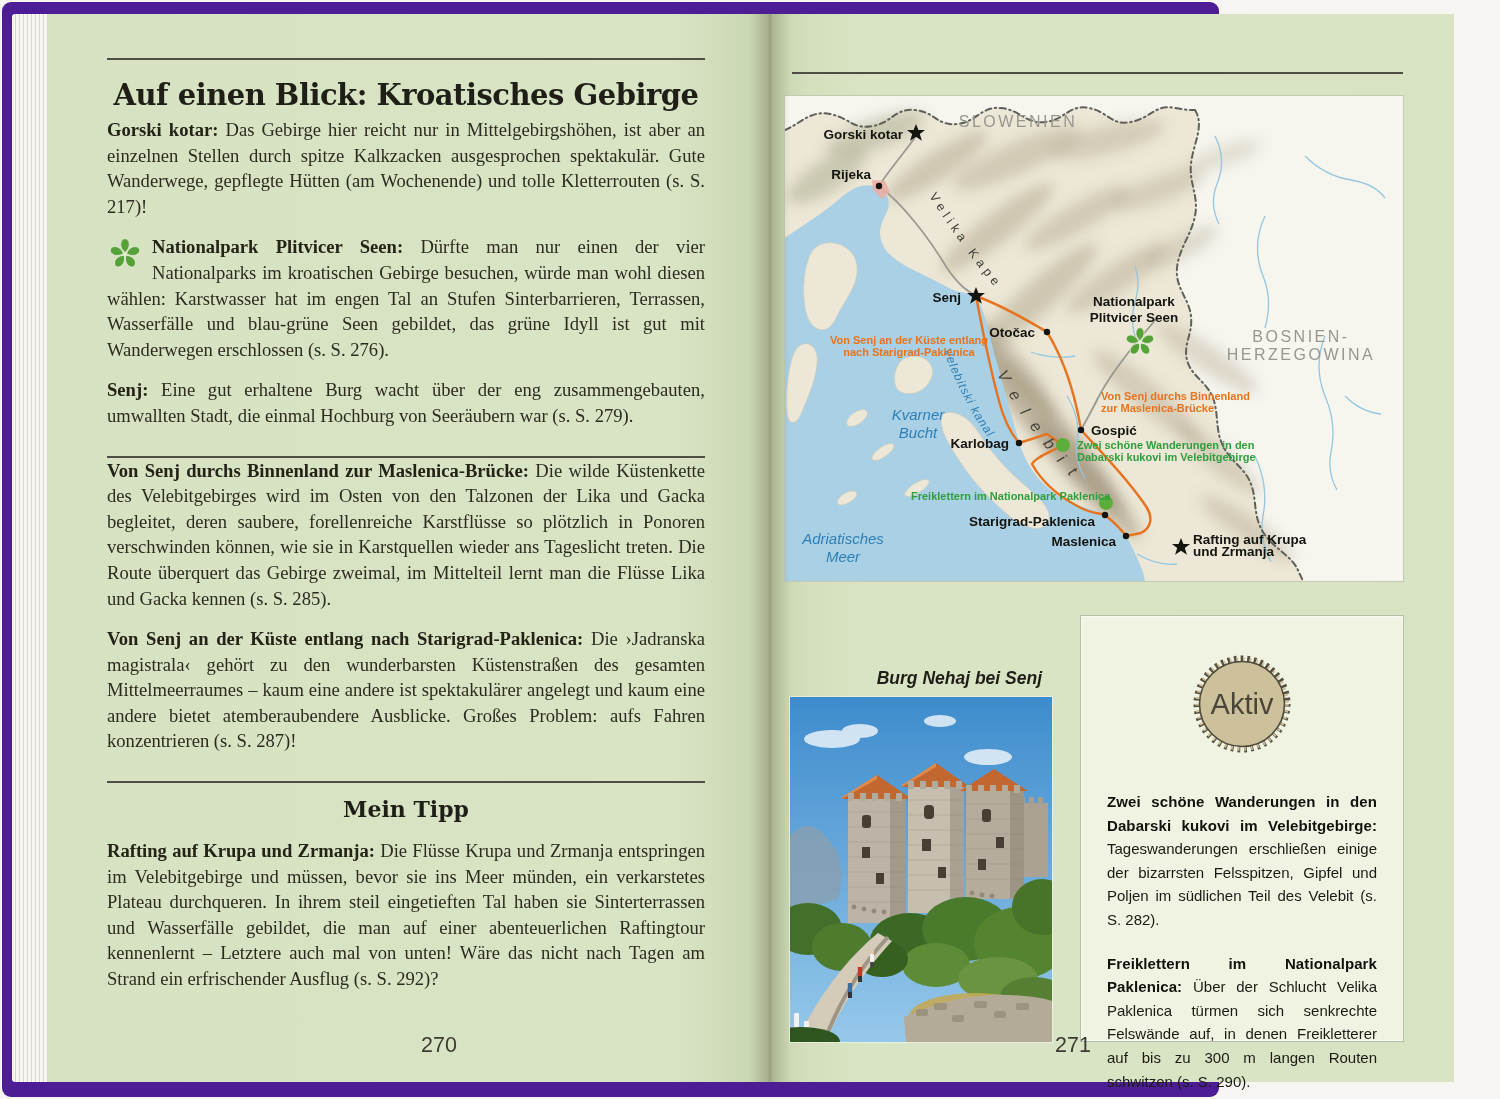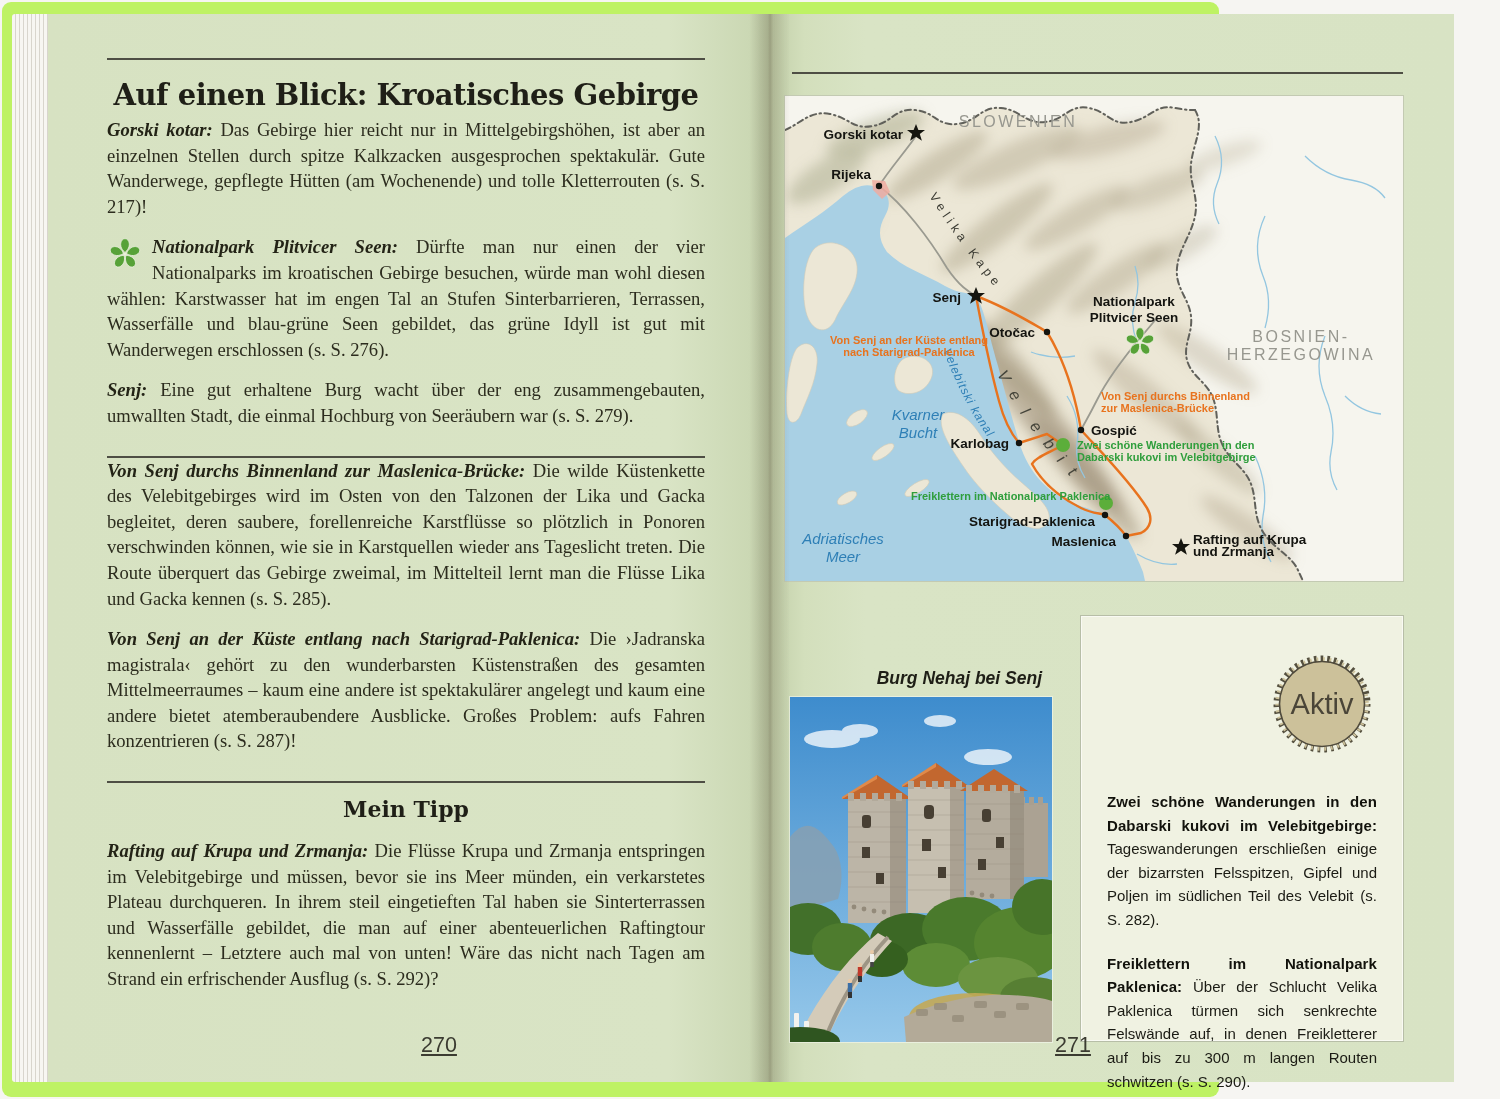--- a/index.html
+++ b/index.html
@@ -1,41 +1,41 @@
 <!DOCTYPE html>
 <html><head>
 <meta charset="utf-8">
 <style>
   html,body{margin:0;padding:0;}
   body{width:1500px;height:1099px;position:relative;background:#f6f5f2;font-family:"Liberation Sans",sans-serif;overflow:hidden;}
-  .book{position:absolute;left:2px;top:2px;width:1217px;height:1095px;background:#bef264;border-radius:9px;}
+  .book{position:absolute;left:2px;top:2px;width:1217px;height:1095px;background:#4c1d95;border-radius:9px;}
   .stack-left{position:absolute;left:10px;top:12px;width:36px;height:1068px;background:repeating-linear-gradient(90deg,#f7f6f2 0 3px,#d8d5cd 3px 4px);border-radius:3px 0 0 3px;}
   .stack-right{position:absolute;right:12px;top:12px;width:32px;height:1068px;background:repeating-linear-gradient(90deg,#f7f6f2 0 3px,#d8d5cd 3px 4px);border-radius:0 3px 3px 0;}
   .page{position:absolute;top:12px;height:1068px;}
   .page-left{left:46px;width:722px;background:linear-gradient(90deg,#d7e2c2 0%,#d9e4c5 86%,#cbd8b4 97%,#c2cfa9 100%);}
   .page-right{left:768px;width:684px;background:linear-gradient(90deg,#c2cfa9 0%,#d3dfbc 5%,#d9e4c5 14%,#d8e3c4 100%);}
   .spine-shadow{position:absolute;left:748px;top:12px;width:40px;height:1068px;pointer-events:none;
     background:linear-gradient(90deg,rgba(60,50,30,0) 0%,rgba(70,58,40,.22) 45%,rgba(80,68,50,.34) 50%,rgba(70,58,40,.16) 58%,rgba(60,50,30,0) 100%);}
   .lp-col{position:absolute;left:59px;top:44px;width:598px;}
   .rule{border:0;border-top:2px solid #4e4e44;margin:0;}
   .h1{font-family:"DejaVu Serif",serif;font-weight:700;font-size:29px;line-height:36px;text-align:center;color:#1f1f17;margin:17px 0 4px;letter-spacing:-.5px;}
   .h2{font-family:"DejaVu Serif",serif;font-weight:700;font-size:22px;line-height:28px;text-align:center;color:#1f1f17;margin:12px 0 15px;}
   .body-p{font-family:"Liberation Serif",serif;font-size:18.6px;line-height:25.6px;color:#2c2c1e;text-align:justify;margin:0 0 15px;}
-  .body-p b{color:#232316;font-style:italic;}
+  .body-p b{color:#232316;}
   .sect-gap{margin-top:27px;}
   .pflower{float:left;width:36px;height:34px;margin:3px 9px 0 0;}
-  .pagenum{position:absolute;bottom:24px;font-size:21.5px;color:#3b3b31;font-family:"Liberation Sans",sans-serif;text-decoration:underline;}
+  .pagenum{position:absolute;bottom:24px;font-size:21.5px;color:#3b3b31;font-family:"Liberation Sans",sans-serif;}
   .pn-left{left:351px;width:80px;text-align:center;}
   .pn-right{left:263px;width:80px;text-align:center;}
   .rp-rule{position:absolute;left:22px;top:58px;width:611px;}
   .map-wrap{position:absolute;left:14px;top:81px;width:618px;height:485px;border:1px solid #c3cab2;background:#ece7d6;}
   .caption{position:absolute;left:6px;top:654px;width:266px;text-align:right;font-style:italic;font-weight:600;font-size:17.5px;color:#1e1e16;}
   .photo{position:absolute;left:20px;top:683px;width:262px;height:345px;outline:1px solid rgba(255,255,255,.45);}
   .aktiv-box{position:absolute;left:310px;top:601px;width:324px;height:427px;background:#f0f2e2;border:1px solid #b7bea7;box-shadow:inset 0 0 0 1px rgba(255,255,255,.6);box-sizing:border-box;padding:24px 26px 0;}
-  .badge-wrap{text-align:right;margin-top:12px;}
+  .badge-wrap{text-align:center;margin-top:12px;}
   .aktiv-p{font-size:15px;line-height:23.6px;color:#1b1b14;text-align:justify;margin:0 0 20px;}
   .aktiv-p b{letter-spacing:.1px;color:#12120c;}
   .aktiv-items{margin-top:30px;}
   svg text{font-family:"Liberation Sans",sans-serif;}
   .map-city{font-weight:bold;font-size:13.5px;fill:#141410;}
   .map-country{fill:#97978f;letter-spacing:2.5px;font-size:16px;}
   .map-water{fill:#2e7fb6;font-style:italic;font-size:15px;}
   .map-orange{fill:#e8731e;font-weight:bold;font-size:11px;}
   .map-green{fill:#2f9e3c;font-weight:bold;font-size:11px;}
 </style>

